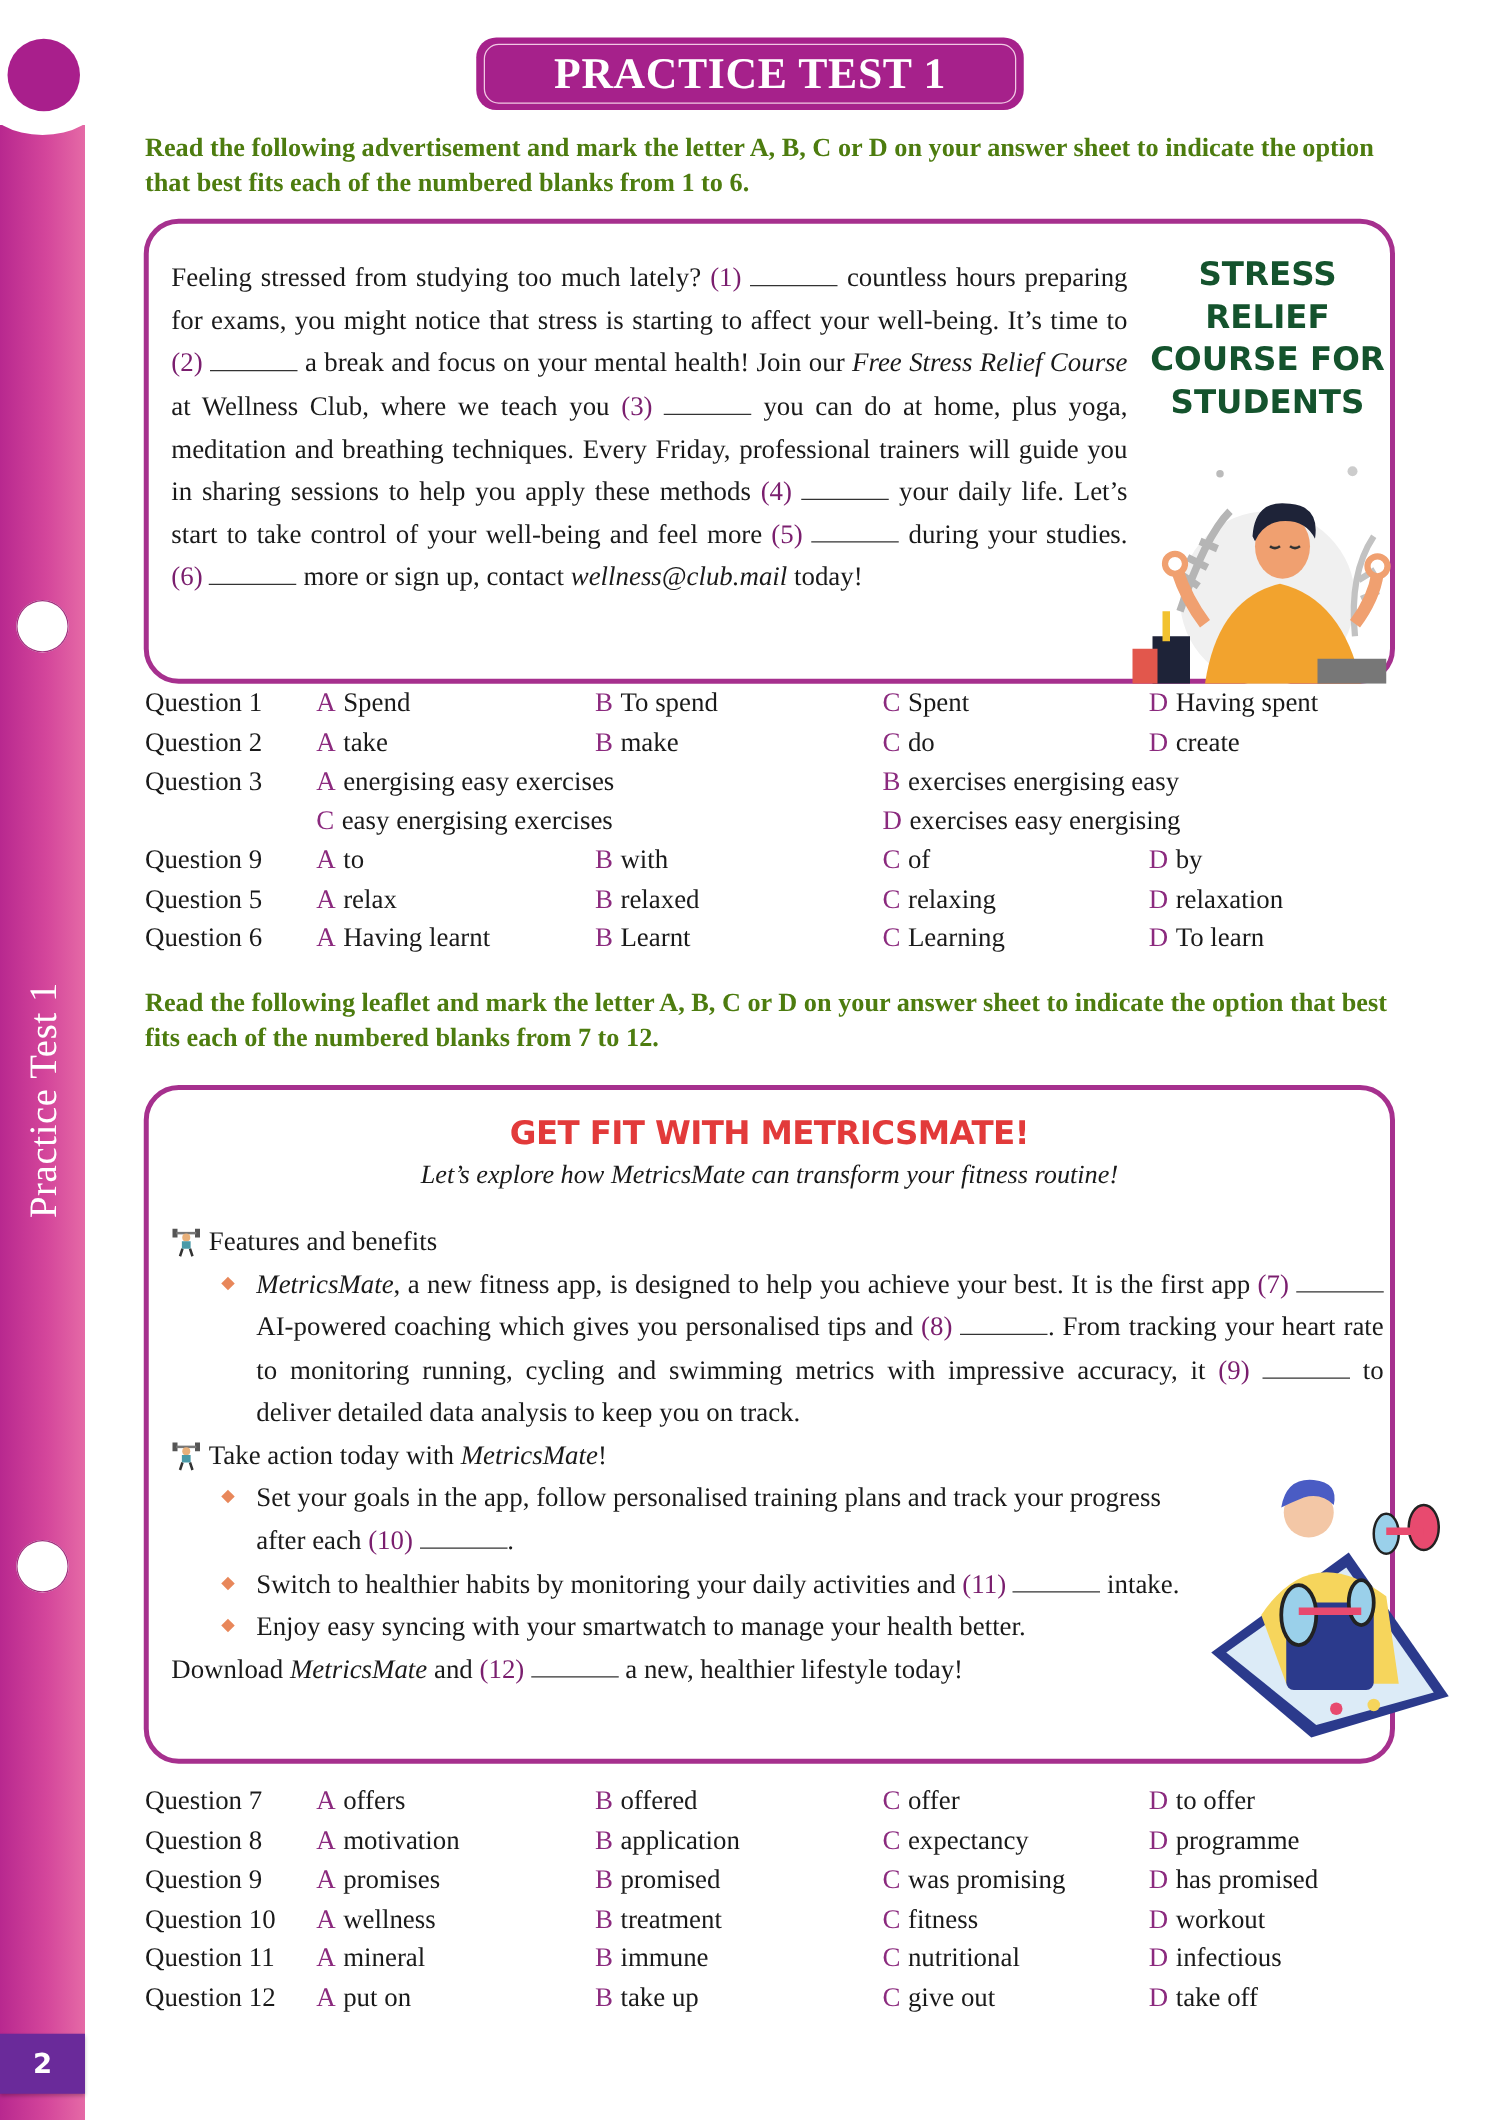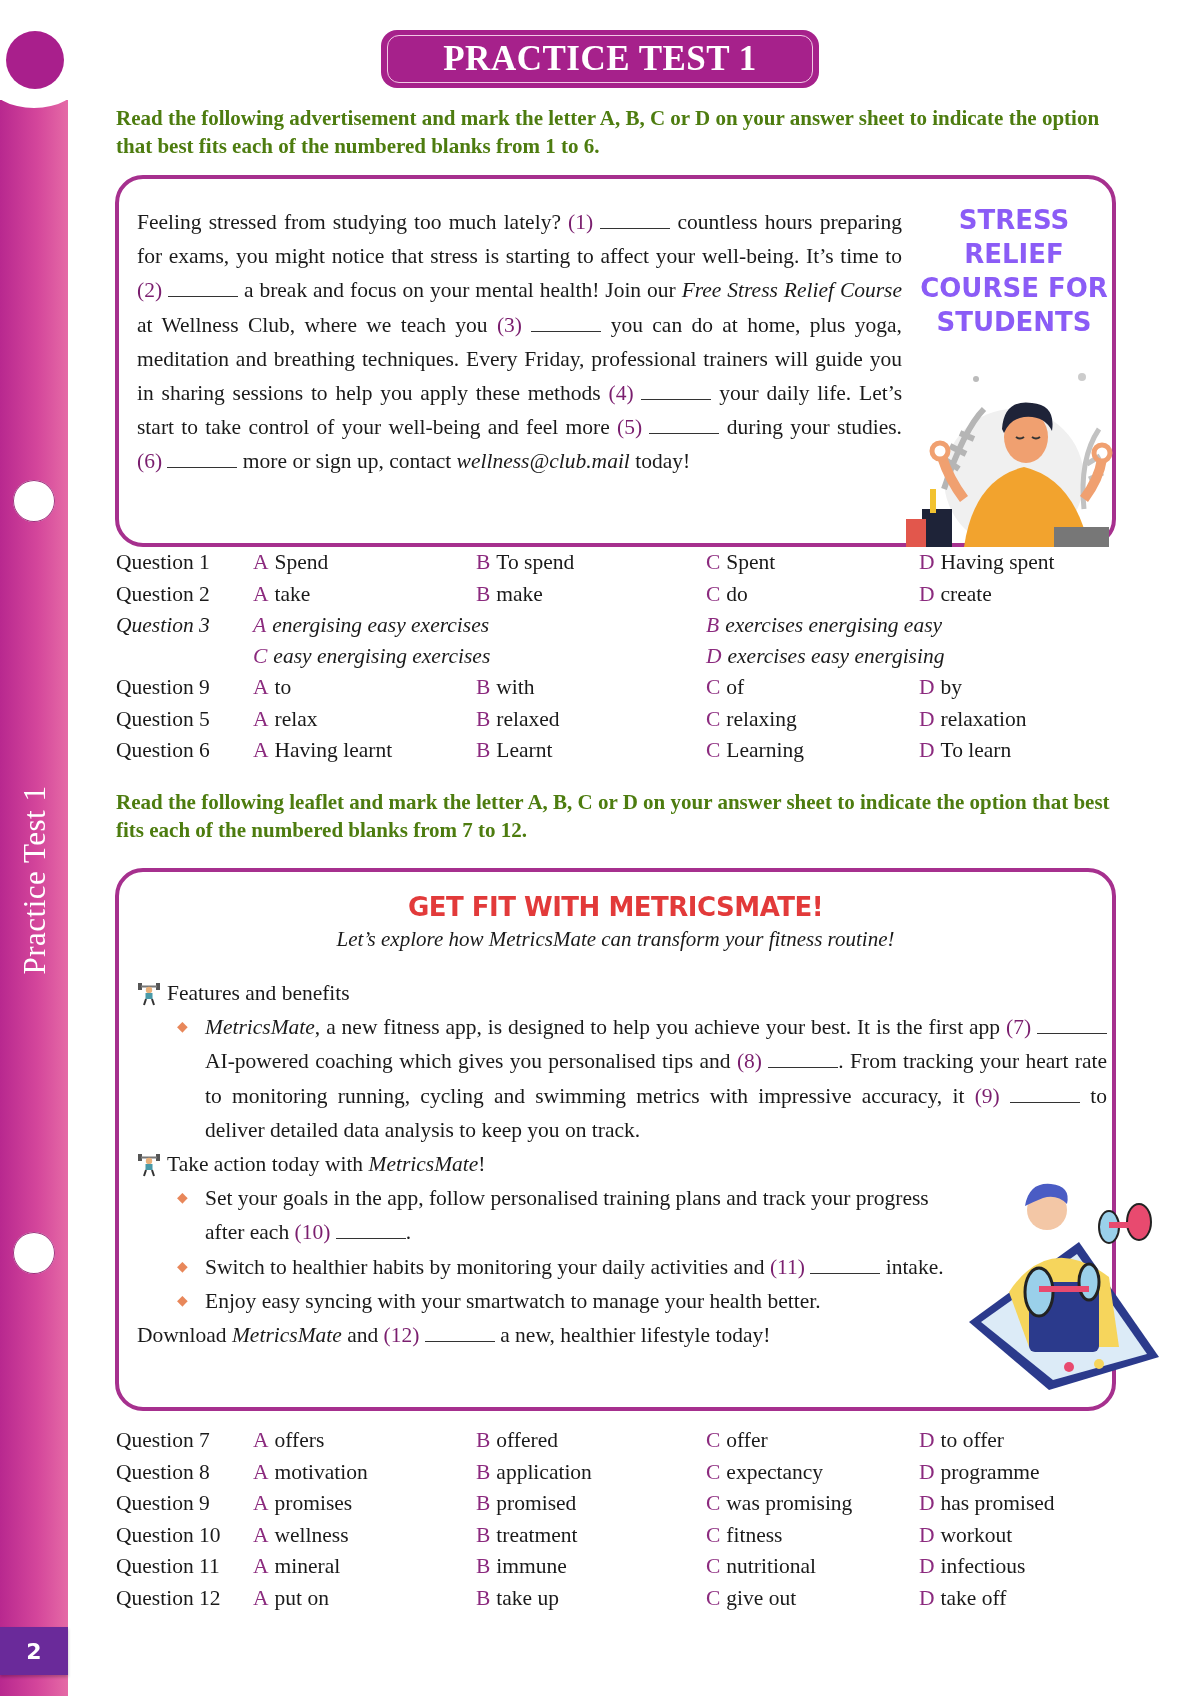--- a/index.html
+++ b/index.html
@@ -70,21 +70,21 @@
       border: 4px solid #a6308e; border-radius: 28px; background: #fff;
     }
     .passage {
       position: absolute; left: 18px; top: 26px; width: 765px;
       font-size: 21.5px; line-height: 34.2px; text-align: justify; color: #1a1a1a;
     }
     .num { color: #7a1e6e; }
     .blank { display: inline-block; width: 70px; border-bottom: 1.5px solid #333; height: 18px; vertical-align: baseline; }
     .ad-title {
       position: absolute; left: 800px; top: 24px; width: 190px; text-align: center;
-      color: #8b5cf6; font-family: "DejaVu Sans", sans-serif; font-weight: bold;
+      color: #14532d; font-family: "DejaVu Sans", sans-serif; font-weight: bold;
       font-size: 26px; line-height: 34px;
     }
     .illus1 { position: absolute; left: 785px; top: 190px; width: 210px; height: 178px; }
 
     .fit-box {
       position: absolute; left: 115px; top: 868px; width: 1001px; height: 543px;
       border: 4px solid #a6308e; border-radius: 28px; background: #fff;
     }
     .fit-title {
       position: absolute; left: 0; right: 0; top: 20px; text-align: center;
@@ -102,21 +102,21 @@
     .bullet .dia { width: 28px; flex: none; color: #e8875a; font-size: 14px; padding-top: 0; }
     .bullet .btxt { flex: 1; text-align: justify; }
     .bullet .btxt.narrow { max-width: 740px; flex: none; text-align: left; }
     .illus2 { position: absolute; left: 840px; top: 300px; width: 205px; height: 220px; }
 
     
     .qgrid { position: absolute; left: 116px; width: 1000px; font-size: 21.5px; }
     .qgrid.g1 { top: 547px; }
     .qgrid.g2 { top: 1425px; }
     .qrow { position: relative; height: 31.5px; line-height: 31.5px; }
-    .qrow.q3a, .qrow.q3b { height: 31px; font-style: italic; }
+    .qrow.q3a, .qrow.q3b { height: 31px; }
     .qlab { position: absolute; left: 0; }
     .opt { position: absolute; white-space: nowrap; }
     .opt .L { color: #8b2a7e; margin-right: 6px; }
     .colA { left: 137px; } .colB { left: 360px; } .colC { left: 590px; } .colD { left: 803px; }
   </style>
 </head>
 <body>
 
 <div class="side-strip"></div>
 <div class="side-cap">

